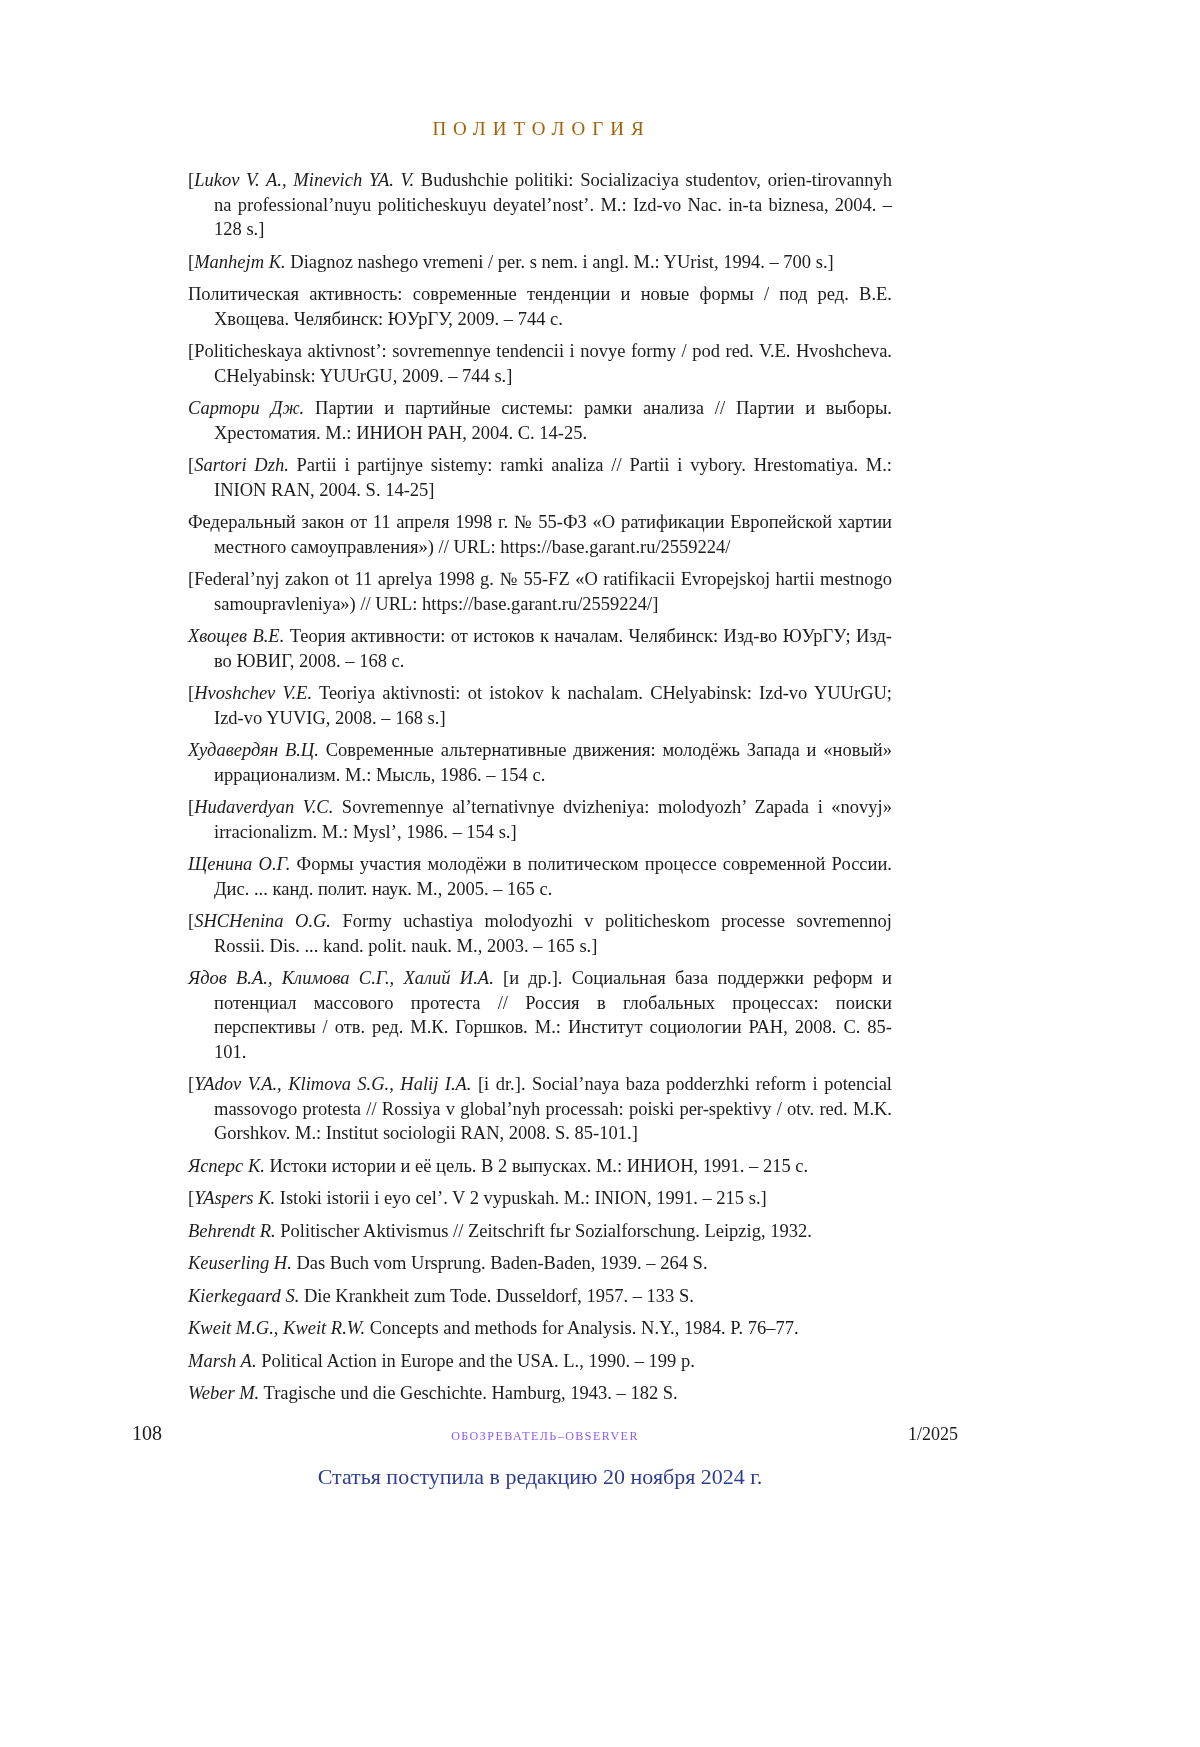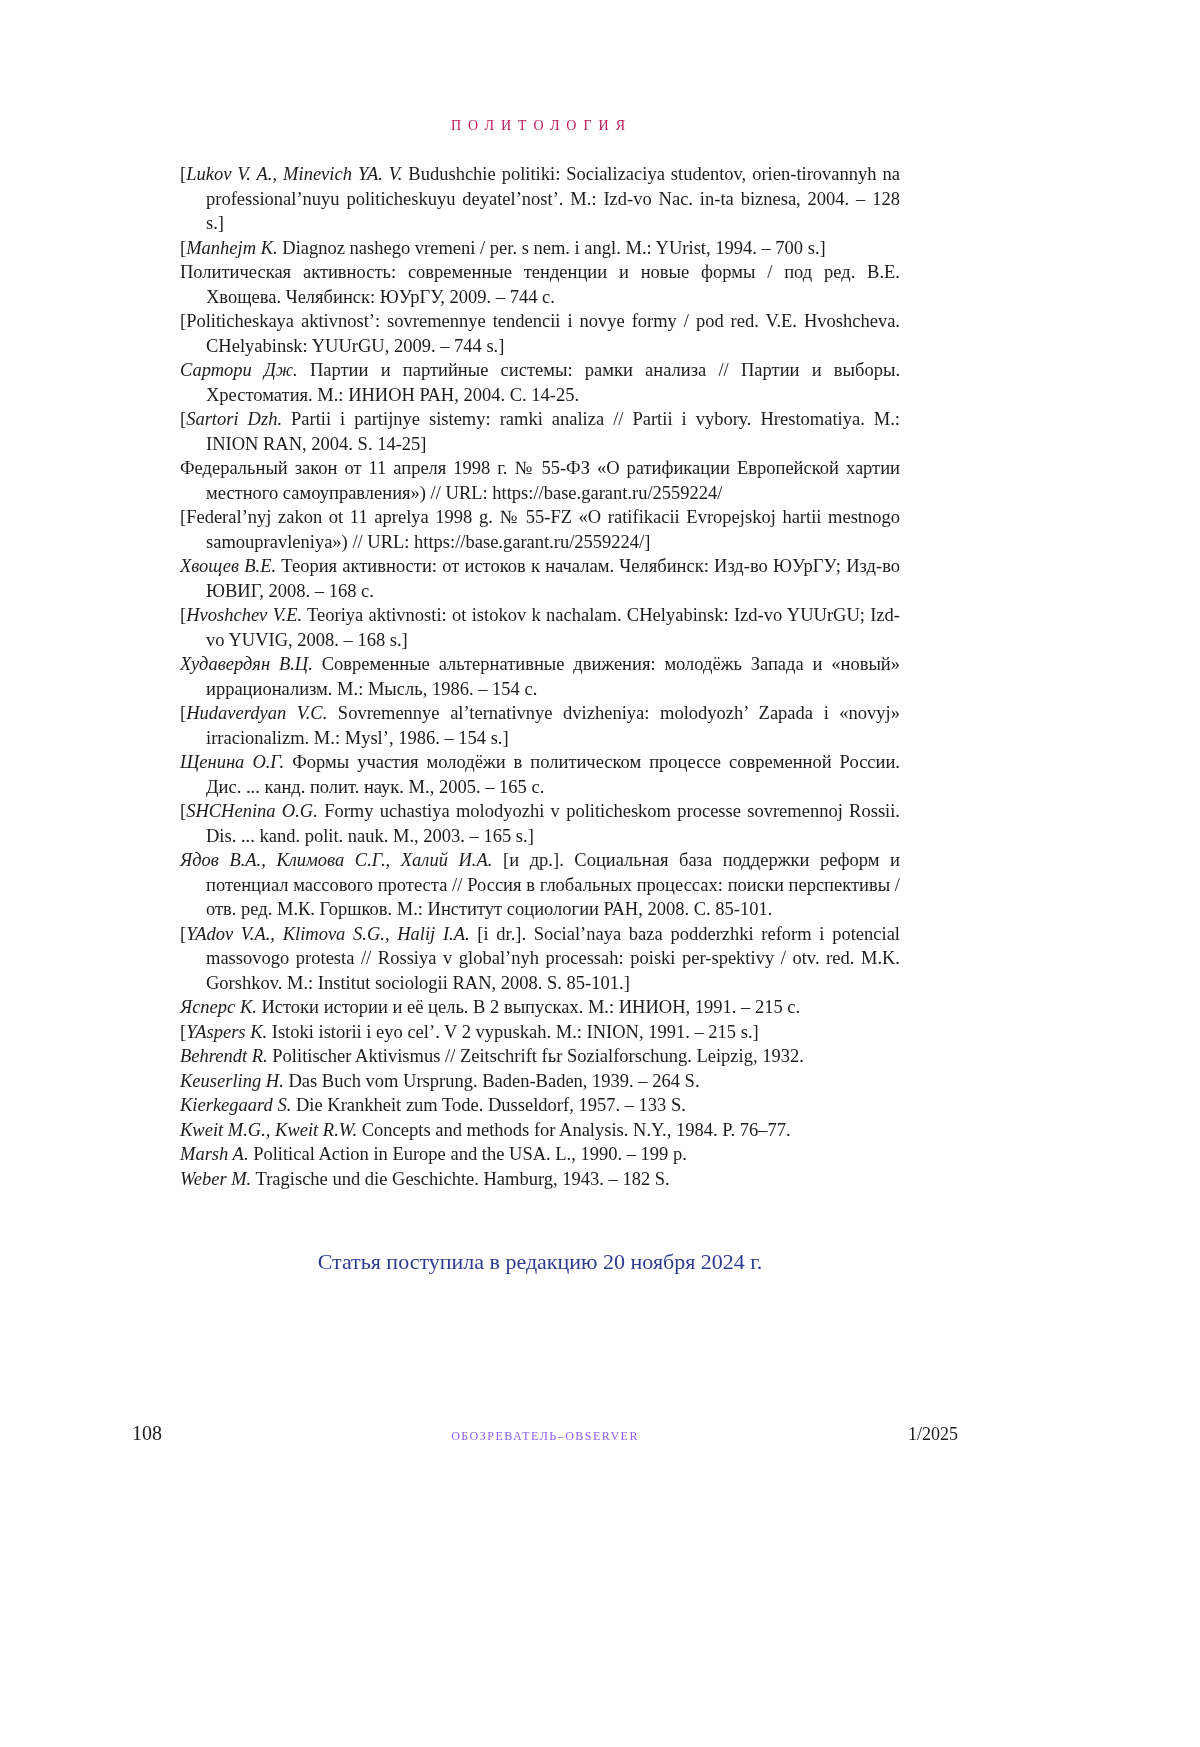--- a/index.html
+++ b/index.html
@@ -18,33 +18,33 @@
   }
   .content {
     position: absolute;
     left: 118px;
     top: 0;
     width: 840px;
   }
   .section-heading {
     margin-top: 118px;
     text-align: center;
-    font-size: 14px;
+    font-size: 19px;
     letter-spacing: 7px;
-    color: #be185d;
+    color: #a16207;
     text-indent: 7px; 
   }
   .references {
     margin: 28px 58px 0 62px;
     font-size: 18.5px;
     line-height: 24.5px;
     text-align: justify;
   }
   .ref {
-    margin: 0;
+    margin: 8px;
     padding-left: 26px;
     text-indent: -26px;
   }
   .authors {
     font-style: italic;
   }
   .received {
     margin: 58px 58px 0 62px;
     text-align: center;
     font-size: 22px;

